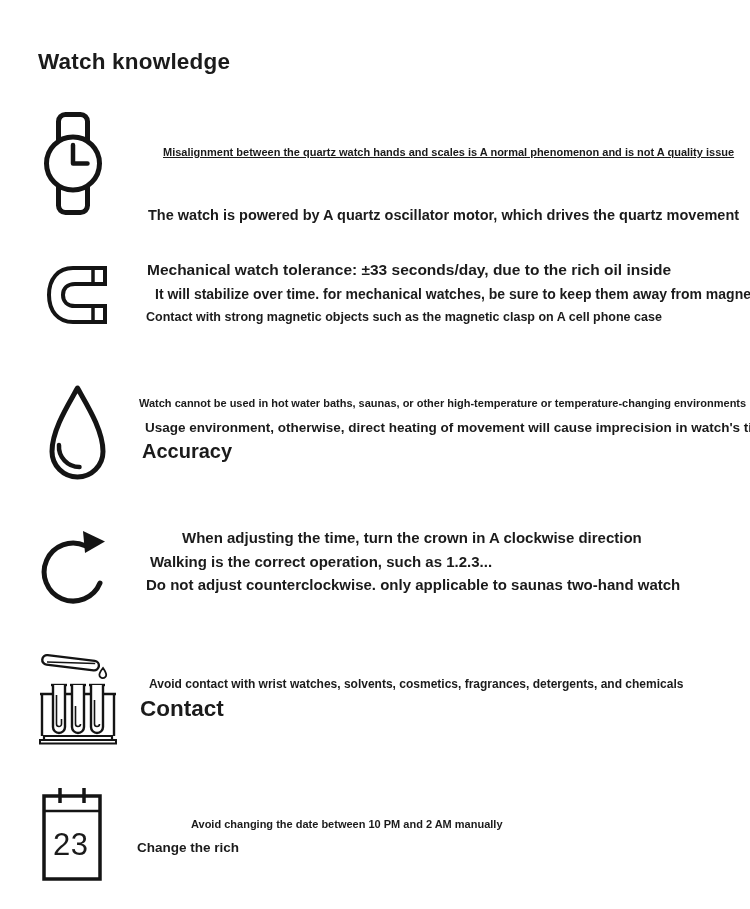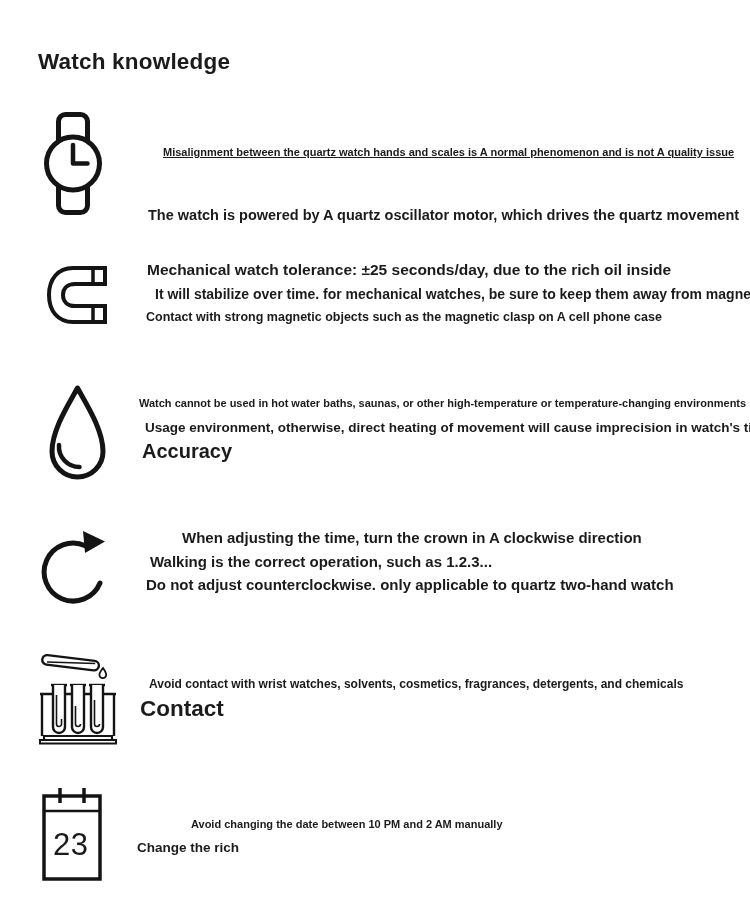--- a/index.html
+++ b/index.html
@@ -59,39 +59,39 @@
   <path d="M29,33 L29,51.5 L43.5,51.5" fill="none" stroke="#141414" stroke-width="4.5" stroke-linecap="round" stroke-linejoin="round"></path>
 </svg>
 <div class="ln" id="s1l1">Misalignment between the quartz watch hands and scales is A normal phenomenon and is not A quality issue</div>
 <div class="ln" id="s1l2">The watch is powered by A quartz oscillator motor, which drives the quartz movement</div>
 
 <svg id="magnet-icon" class="icon" width="62" height="62" viewBox="0 0 62 62">
   <path d="M59,4 H27 C12,4 3,15 3,31 C3,47 12,58 27,58 H59 V42 H29 C21.5,42 17,37.5 17,31 C17,24.5 21.5,20 29,20 H59 Z" fill="none" stroke="#141414" stroke-width="4" stroke-linejoin="miter"></path>
   <line x1="47" y1="4" x2="47" y2="20" stroke="#141414" stroke-width="3.5"></line>
   <line x1="47" y1="42" x2="47" y2="58" stroke="#141414" stroke-width="3.5"></line>
 </svg>
-<div class="ln" id="s2l1">Mechanical watch tolerance: ±25 seconds/day, due to the rich oil inside</div>
+<div class="ln" id="s2l1">Mechanical watch tolerance: ±33 seconds/day, due to the rich oil inside</div>
 <div class="ln" id="s2l2">It will stabilize over time. for mechanical watches, be sure to keep them away from magnets</div>
 <div class="ln" id="s2l3">Contact with strong magnetic objects such as the magnetic clasp on A cell phone case</div>
 
 <svg id="water-drop-icon" class="icon" width="63" height="104" viewBox="0 0 63 104">
   <path d="M31.5,5 C24,19 6,46 6,68.5 a25.5,25.5 0 0 0 51,0 C57,46 39,19 31.5,5 Z" fill="none" stroke="#141414" stroke-width="5" stroke-linejoin="round"></path>
   <path d="M13,62 a20.5,20.5 0 0 0 20.5,22" fill="none" stroke="#141414" stroke-width="4.5" stroke-linecap="round"></path>
 </svg>
 <div class="ln" id="s3l1">Watch cannot be used in hot water baths, saunas, or other high-temperature or temperature-changing environments</div>
 <div class="ln" id="s3l2">Usage environment, otherwise, direct heating of movement will cause imprecision in watch's timekeeping</div>
 <div class="ln" id="s3h">Accuracy</div>
 
 <svg id="clockwise-arrow-icon" class="icon" width="68" height="86" viewBox="0 0 68 86">
   <path d="M60,57 A29,29 0 1 1 45.3,19.7" fill="none" stroke="#141414" stroke-width="5" stroke-linecap="round"></path>
   <polygon points="43,5 65,15.5 45,27" fill="#141414"></polygon>
 </svg>
 <div class="ln" id="s4l1">When adjusting the time, turn the crown in A clockwise direction</div>
 <div class="ln" id="s4l2">Walking is the correct operation, such as 1.2.3...</div>
-<div class="ln" id="s4l3">Do not adjust counterclockwise. only applicable to quartz two-hand watch</div>
+<div class="ln" id="s4l3">Do not adjust counterclockwise. only applicable to saunas two-hand watch</div>
 
 <svg id="test-tubes-icon" class="icon" width="80" height="98" viewBox="0 0 80 98">
   <g transform="rotate(7 8 14)">
     <rect x="4" y="7" width="57" height="9.5" rx="4.75" fill="none" stroke="#141414" stroke-width="2.4"></rect>
     <line x1="9" y1="14" x2="57" y2="9.5" stroke="#141414" stroke-width="1.5"></line>
   </g>
   <path d="M65,20 q3.2,4.6 3.2,6.8 a3.4,3.4 0 1 1 -6.8,0 q0,-2.2 3.6,-6.8 z" fill="none" stroke="#141414" stroke-width="1.8"></path>
   <line x1="2" y1="46" x2="78" y2="46" stroke="#141414" stroke-width="2.4"></line>
   <line x1="4" y1="46" x2="4" y2="88" stroke="#141414" stroke-width="2.4"></line>
   <line x1="76" y1="46" x2="76" y2="88" stroke="#141414" stroke-width="2.4"></line>

